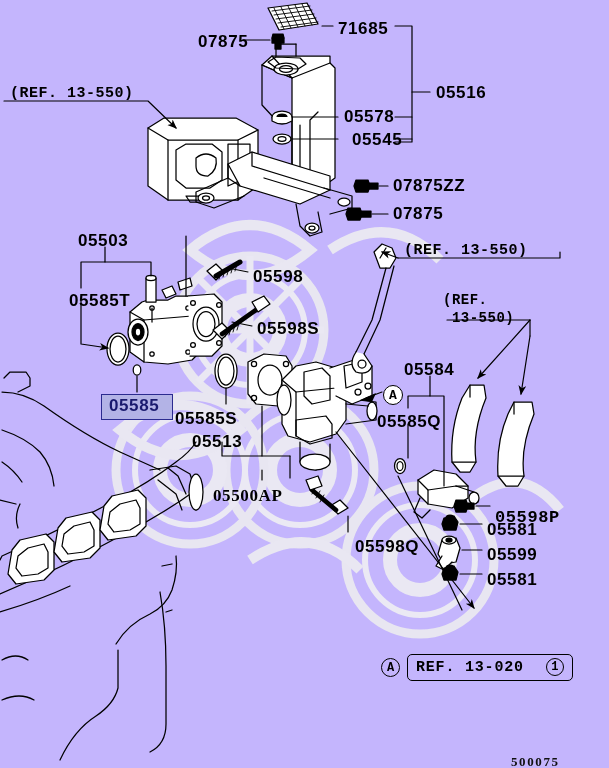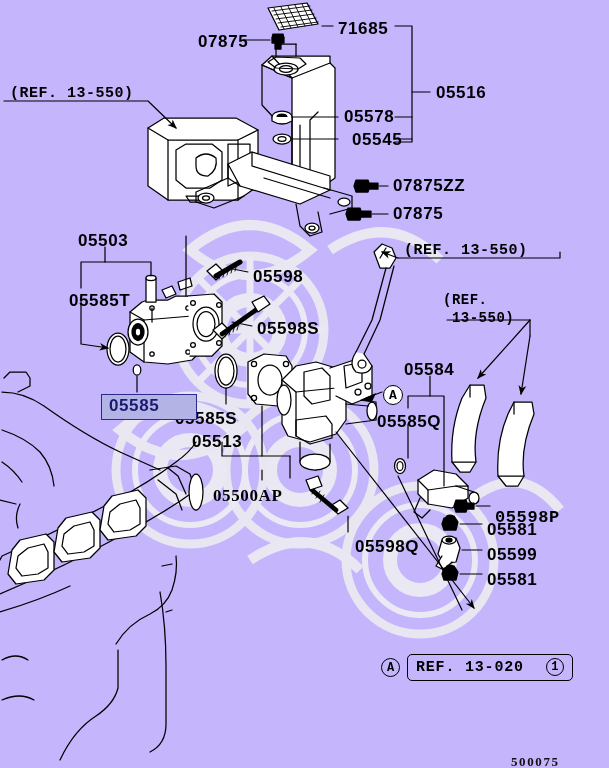--- a/index.html
+++ b/index.html
@@ -533,21 +533,21 @@
       <div class="lbl" style="left: 495px; top: 509px; font-family: Liberation Mono, monospace;">05598P</div>
       <div class="lbl" style="left: 487px; top: 521px;">05581</div>
       <div class="lbl" style="left: 487px; top: 546px;">05599</div>
       <div class="lbl" style="left: 487px; top: 571px;">05581</div>
       <div class="lbl ref" style="left: 10px; top: 86px;">(REF. 13-550)</div>
       <div class="lbl ref" style="left: 404px; top: 243px;">(REF. 13-550)</div>
       <div class="lbl small-ref" style="left: 443px; top: 292px;">(REF.
  13-550)</div>
     </div>
 
-  <div class="hl" id="hl-05585" style="left: 101px; top: 394px; width: 96px; height: 26px; background: rgb(179, 179, 230); border-color: rgb(43, 43, 143); color: rgb(26, 26, 110);">05585</div>
+  <div class="hl" id="hl-05585" style="left: 101px; top: 394px; width: 72px; height: 26px; background: rgb(179, 179, 230); border-color: rgb(43, 43, 143); color: rgb(26, 26, 110);">05585</div>
 
   <div class="mark-a" id="mark-a" style="left: 383px; top: 385px;">A</div>
 
   <div class="refbox" id="legend-box" style="left: 381px; top: 654px;">
     <span class="circ-a">A</span>
     <span class="refbox-inner">
       <span class="txt">REF. 13-020</span>
       <span class="circ-1">1</span>
     </span>
   </div>

